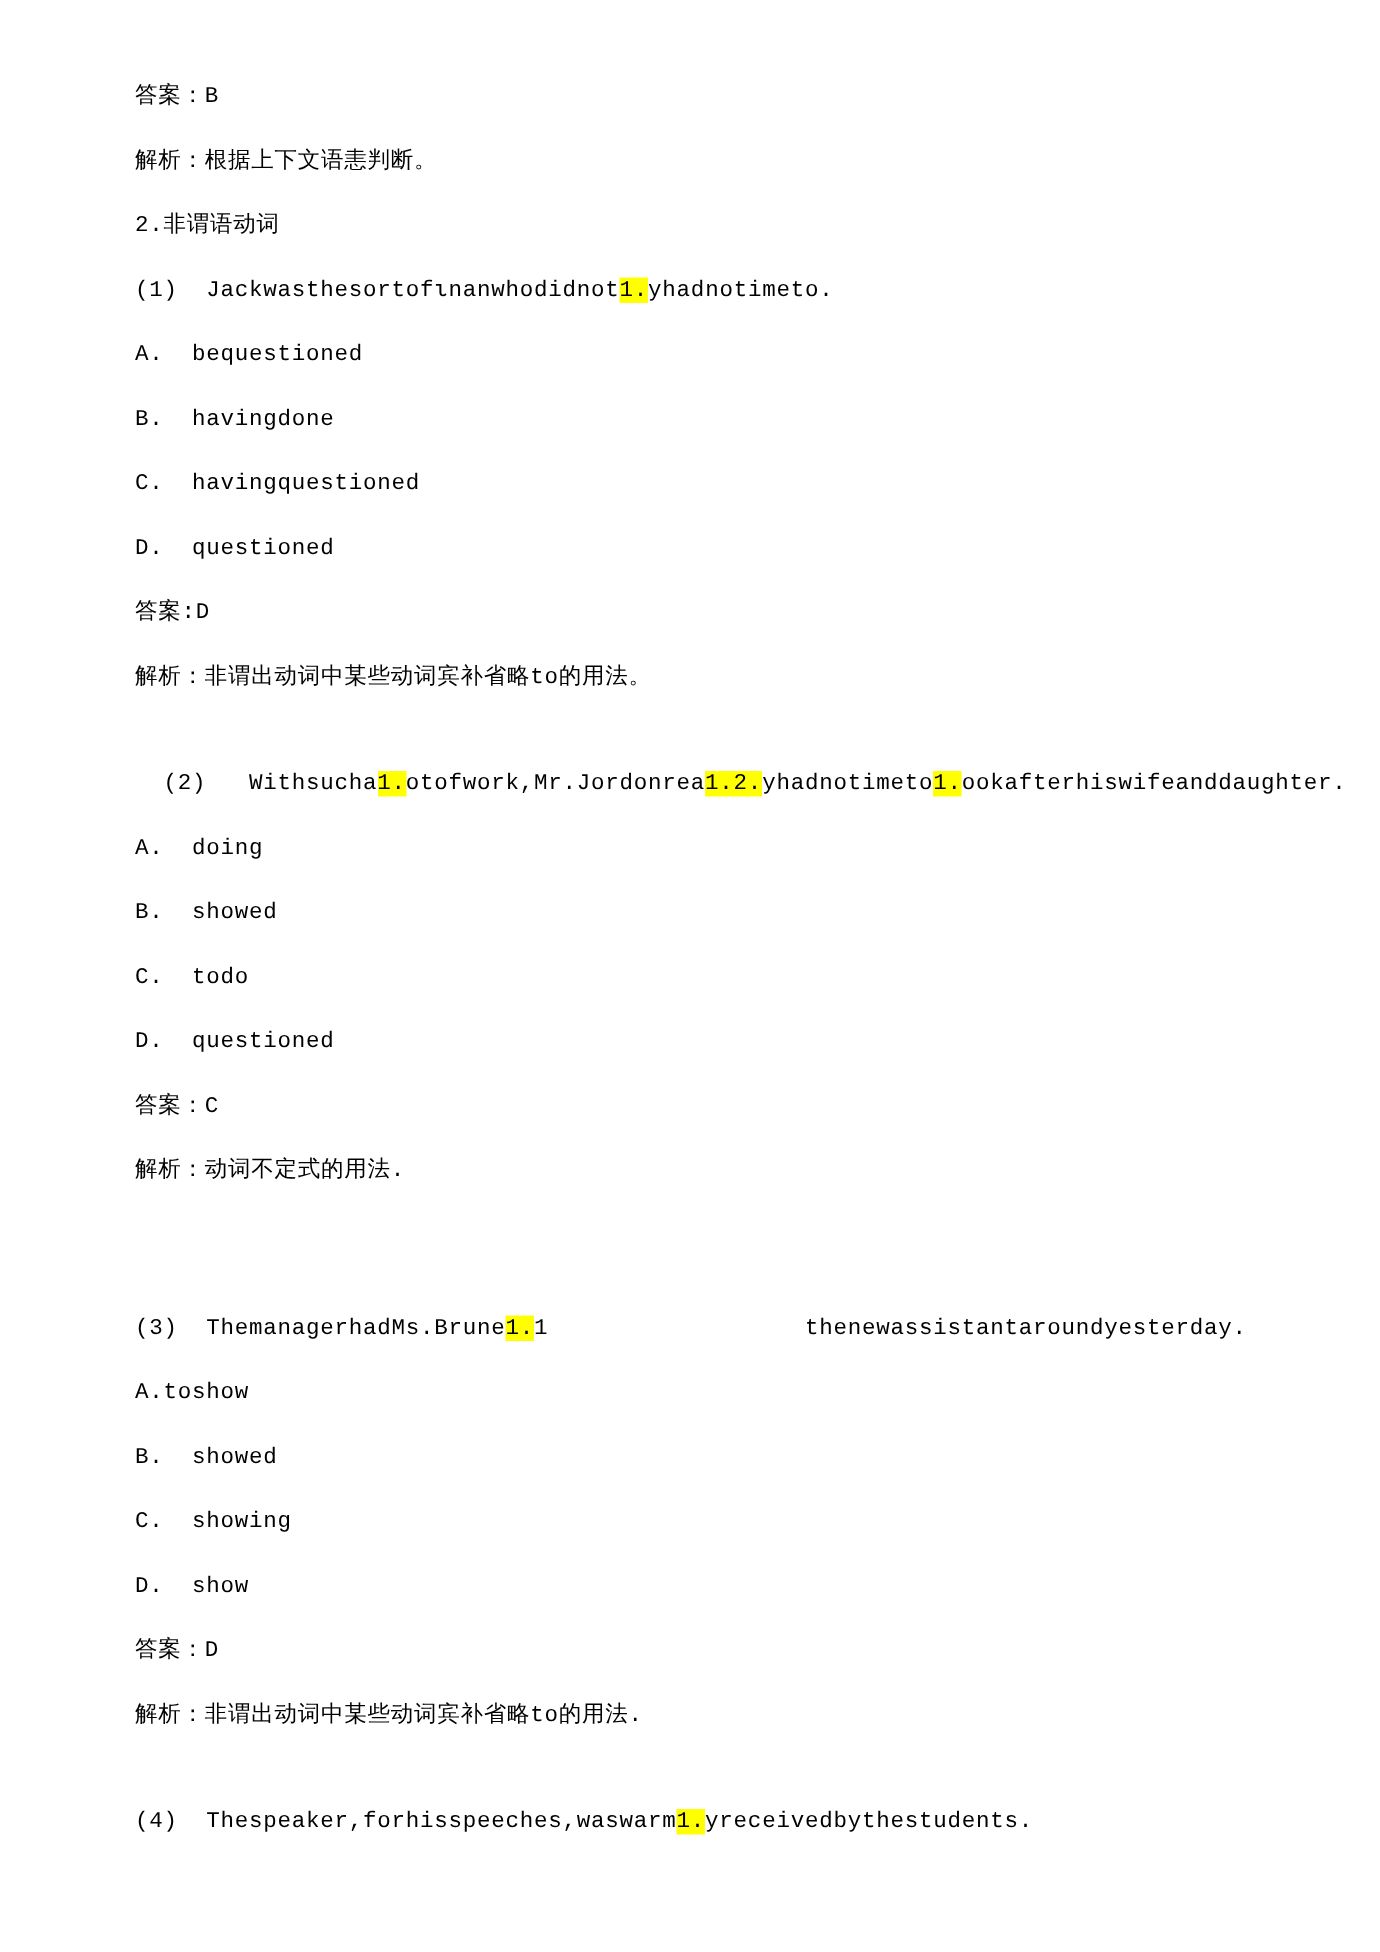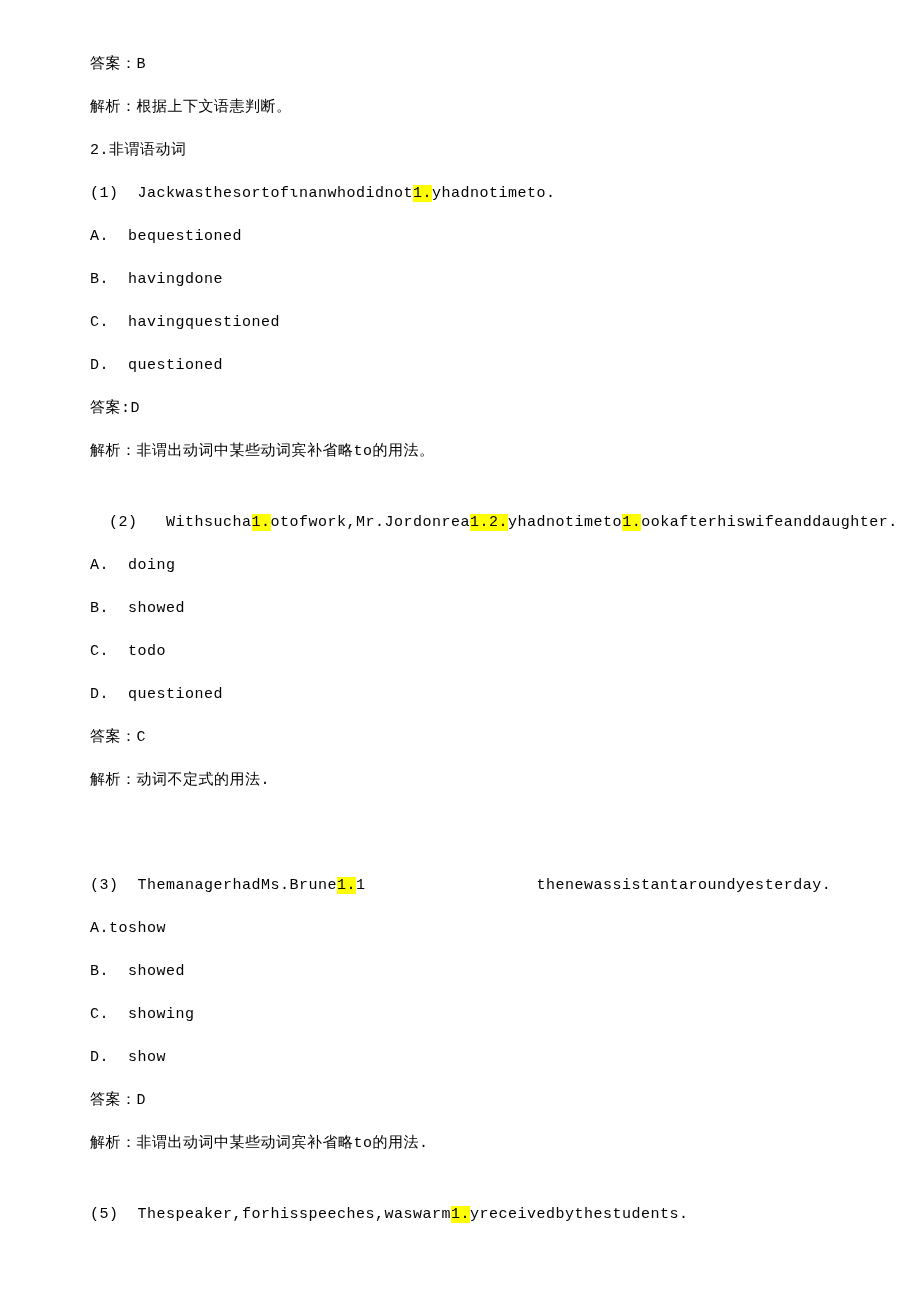--- a/index.html
+++ b/index.html
@@ -61,13 +61,13 @@
 <div class="line"><span>(3)  ThemanagerhadMs.Brune</span><span class="hl">1.</span><span>1                  thenewassistantaroundyesterday.</span></div>
 <div class="line">A.toshow</div>
 <div class="line">B.  showed</div>
 <div class="line">C.  showing</div>
 <div class="line">D.  show</div>
 <div class="line">答案：D</div>
 <div class="line">解析：非谓出动词中某些动词宾补省略to的用法.</div>
 
 <div class="gap-med"></div>
 
-<div class="line"><span>(5)  Thespeaker,forhisspeeches,waswarm</span><span class="hl">1.</span><span>yreceivedbythestudents.</span></div>
+<div class="line"><span>(4)  Thespeaker,forhisspeeches,waswarm</span><span class="hl">1.</span><span>yreceivedbythestudents.</span></div>
 
 </body></html>

